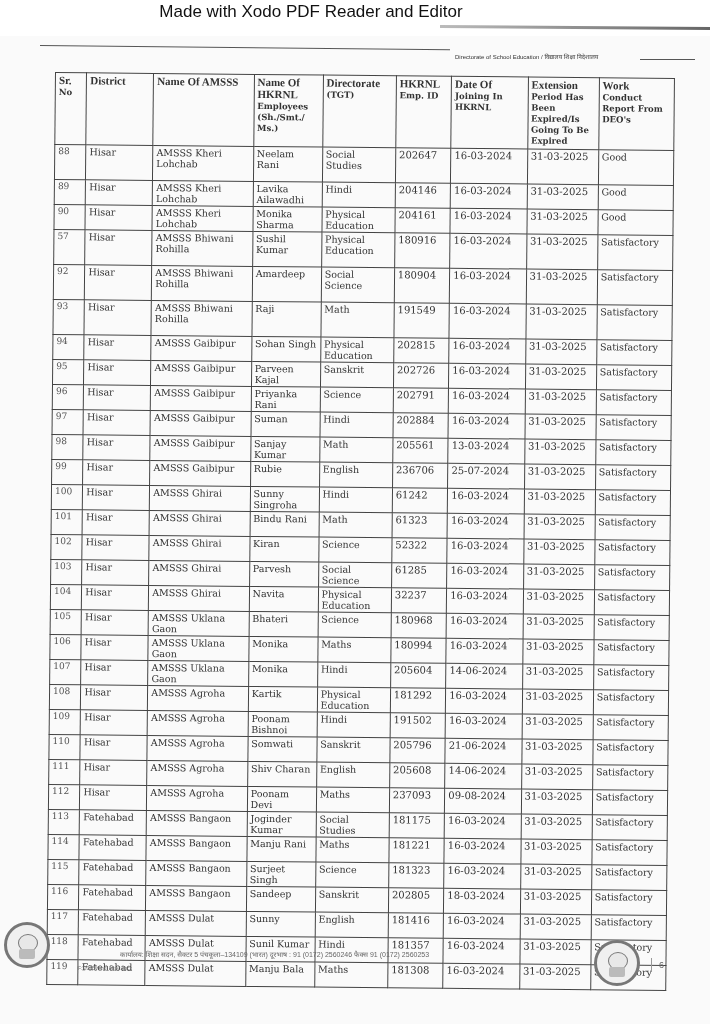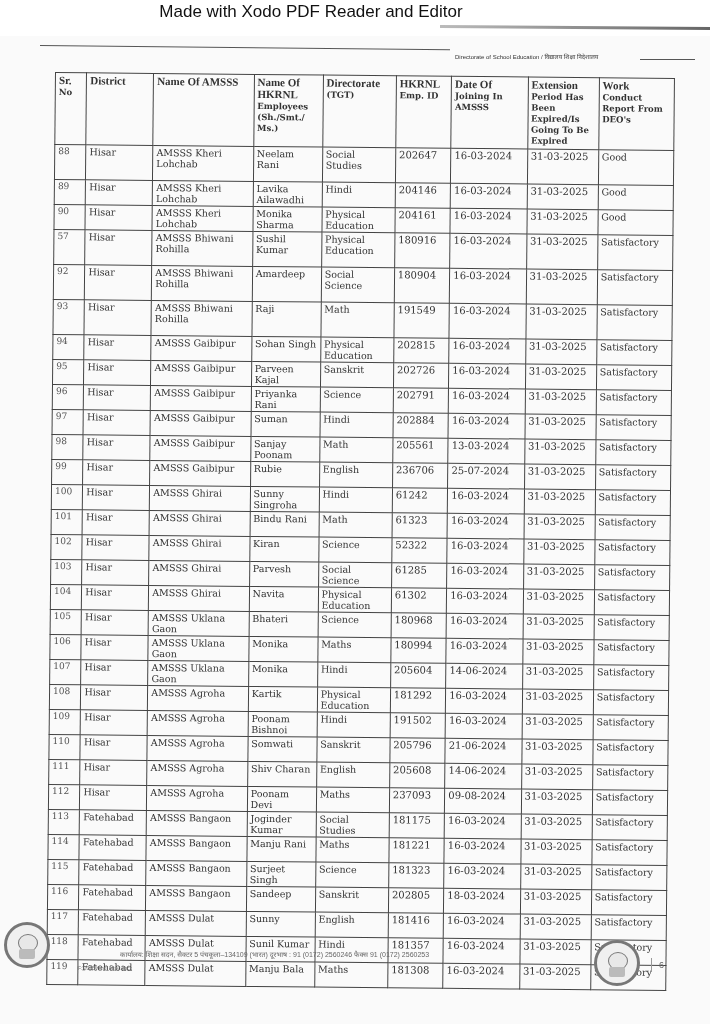--- a/index.html
+++ b/index.html
@@ -61,21 +61,21 @@
         <col class="col-work">
     </colgroup>
     <thead>
       <tr id="head-row">
           <th><span class="big">Sr.</span><br><span class="small">No</span></th>
           <th><span class="big">District</span><br><span class="small"></span></th>
           <th><span class="big">Name Of AMSSS</span><br><span class="small"></span></th>
           <th><span class="big">Name Of HKRNL</span><br><span class="small">Employees (Sh./Smt./ Ms.)</span></th>
           <th><span class="big">Directorate</span><br><span class="small">(TGT)</span></th>
           <th><span class="big">HKRNL</span><br><span class="small">Emp. ID</span></th>
-          <th><span class="big">Date Of</span><br><span class="small">Joining In AMSSS</span></th>
+          <th><span class="big">Date Of</span><br><span class="small">Joining In HKRNL</span></th>
           <th><span class="big">Extension</span><br><span class="small">Period Has Been Expired/Is Going To Be Expired</span></th>
           <th><span class="big">Work</span><br><span class="small">Conduct Report From DEO's</span></th>
         </tr>
     </thead>
     <tbody id="table-body">
         <tr class="r2">
           <td class="sr">88</td>
           <td>Hisar</td>
           <td>AMSSS Kheri Lohchab</td>
           <td>Neelam Rani</td>
@@ -181,21 +181,21 @@
           <td>Hindi</td>
           <td class="num">202884</td>
           <td class="num">16-03-2024</td>
           <td class="num">31-03-2025</td>
           <td>Satisfactory</td>
         </tr>
         <tr class="r1">
           <td class="sr">98</td>
           <td>Hisar</td>
           <td>AMSSS Gaibipur</td>
-          <td>Sanjay Poonam</td>
+          <td>Sanjay Kumar</td>
           <td>Math</td>
           <td class="num">205561</td>
           <td class="num">13-03-2024</td>
           <td class="num">31-03-2025</td>
           <td>Satisfactory</td>
         </tr>
         <tr class="r1">
           <td class="sr">99</td>
           <td>Hisar</td>
           <td>AMSSS Gaibipur</td>
@@ -249,21 +249,21 @@
           <td class="num">16-03-2024</td>
           <td class="num">31-03-2025</td>
           <td>Satisfactory</td>
         </tr>
         <tr class="r1">
           <td class="sr">104</td>
           <td>Hisar</td>
           <td>AMSSS Ghirai</td>
           <td>Navita</td>
           <td>Physical Education</td>
-          <td class="num">61302</td>
+          <td class="num">32237</td>
           <td class="num">16-03-2024</td>
           <td class="num">31-03-2025</td>
           <td>Satisfactory</td>
         </tr>
         <tr class="r1">
           <td class="sr">105</td>
           <td>Hisar</td>
           <td>AMSSS Uklana Gaon</td>
           <td>Bhateri</td>
           <td>Science</td>

